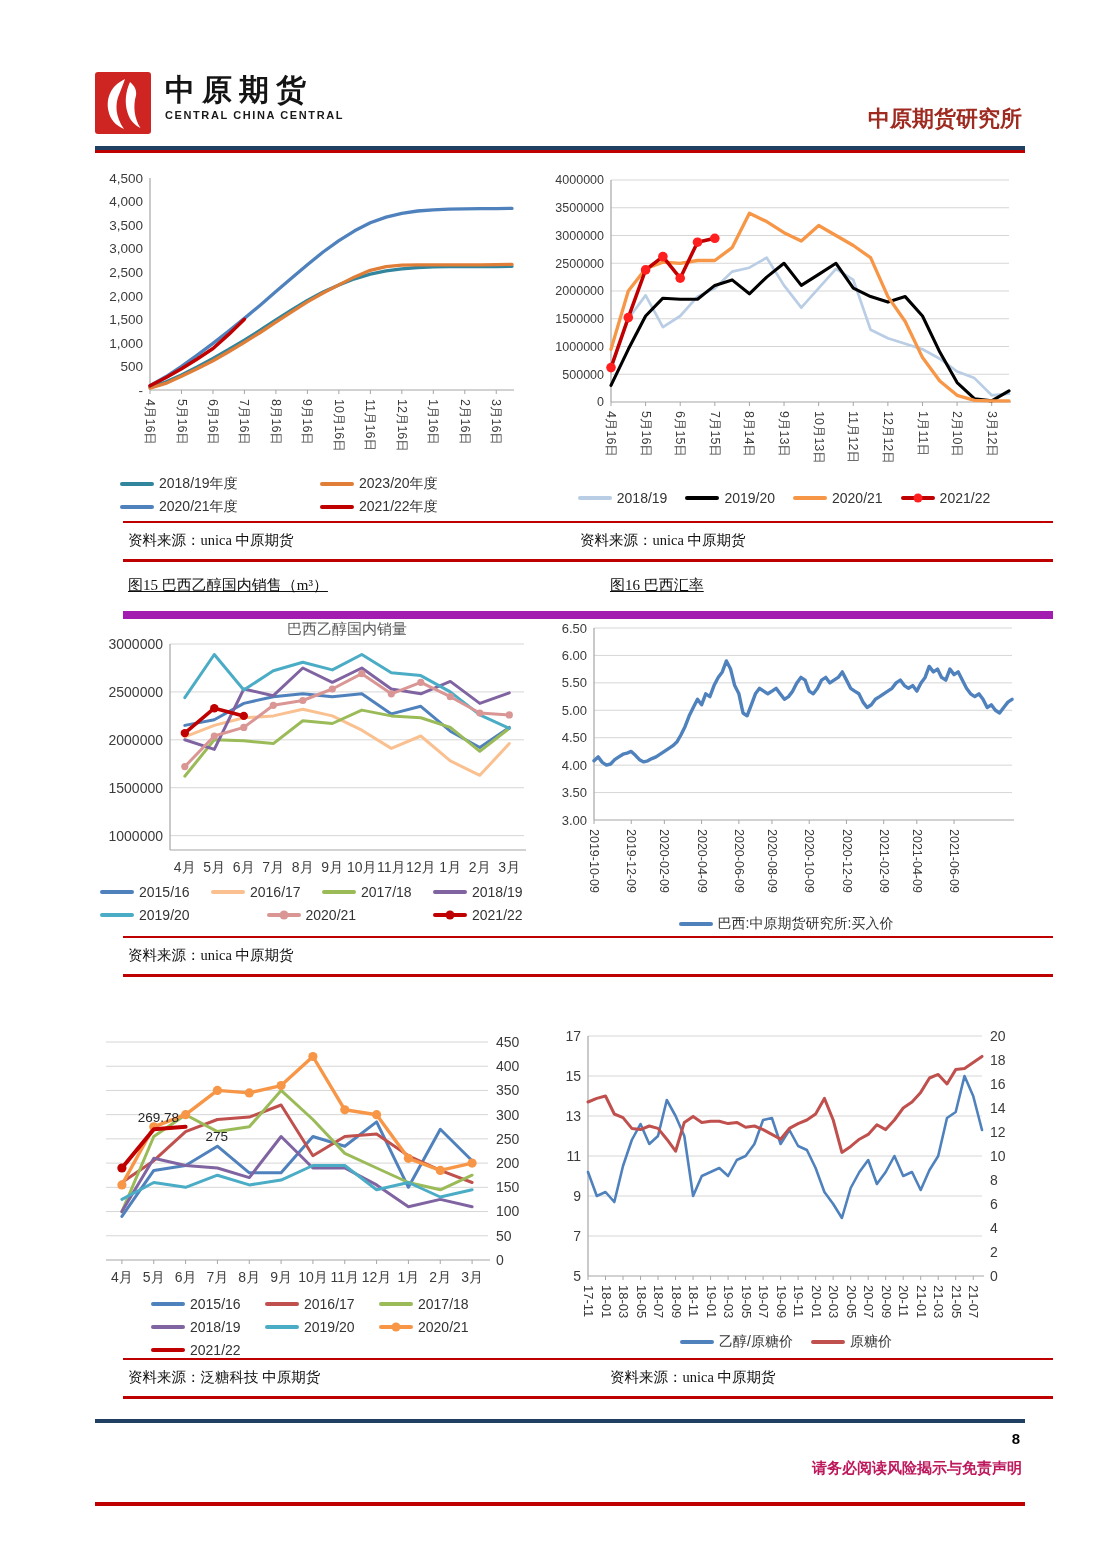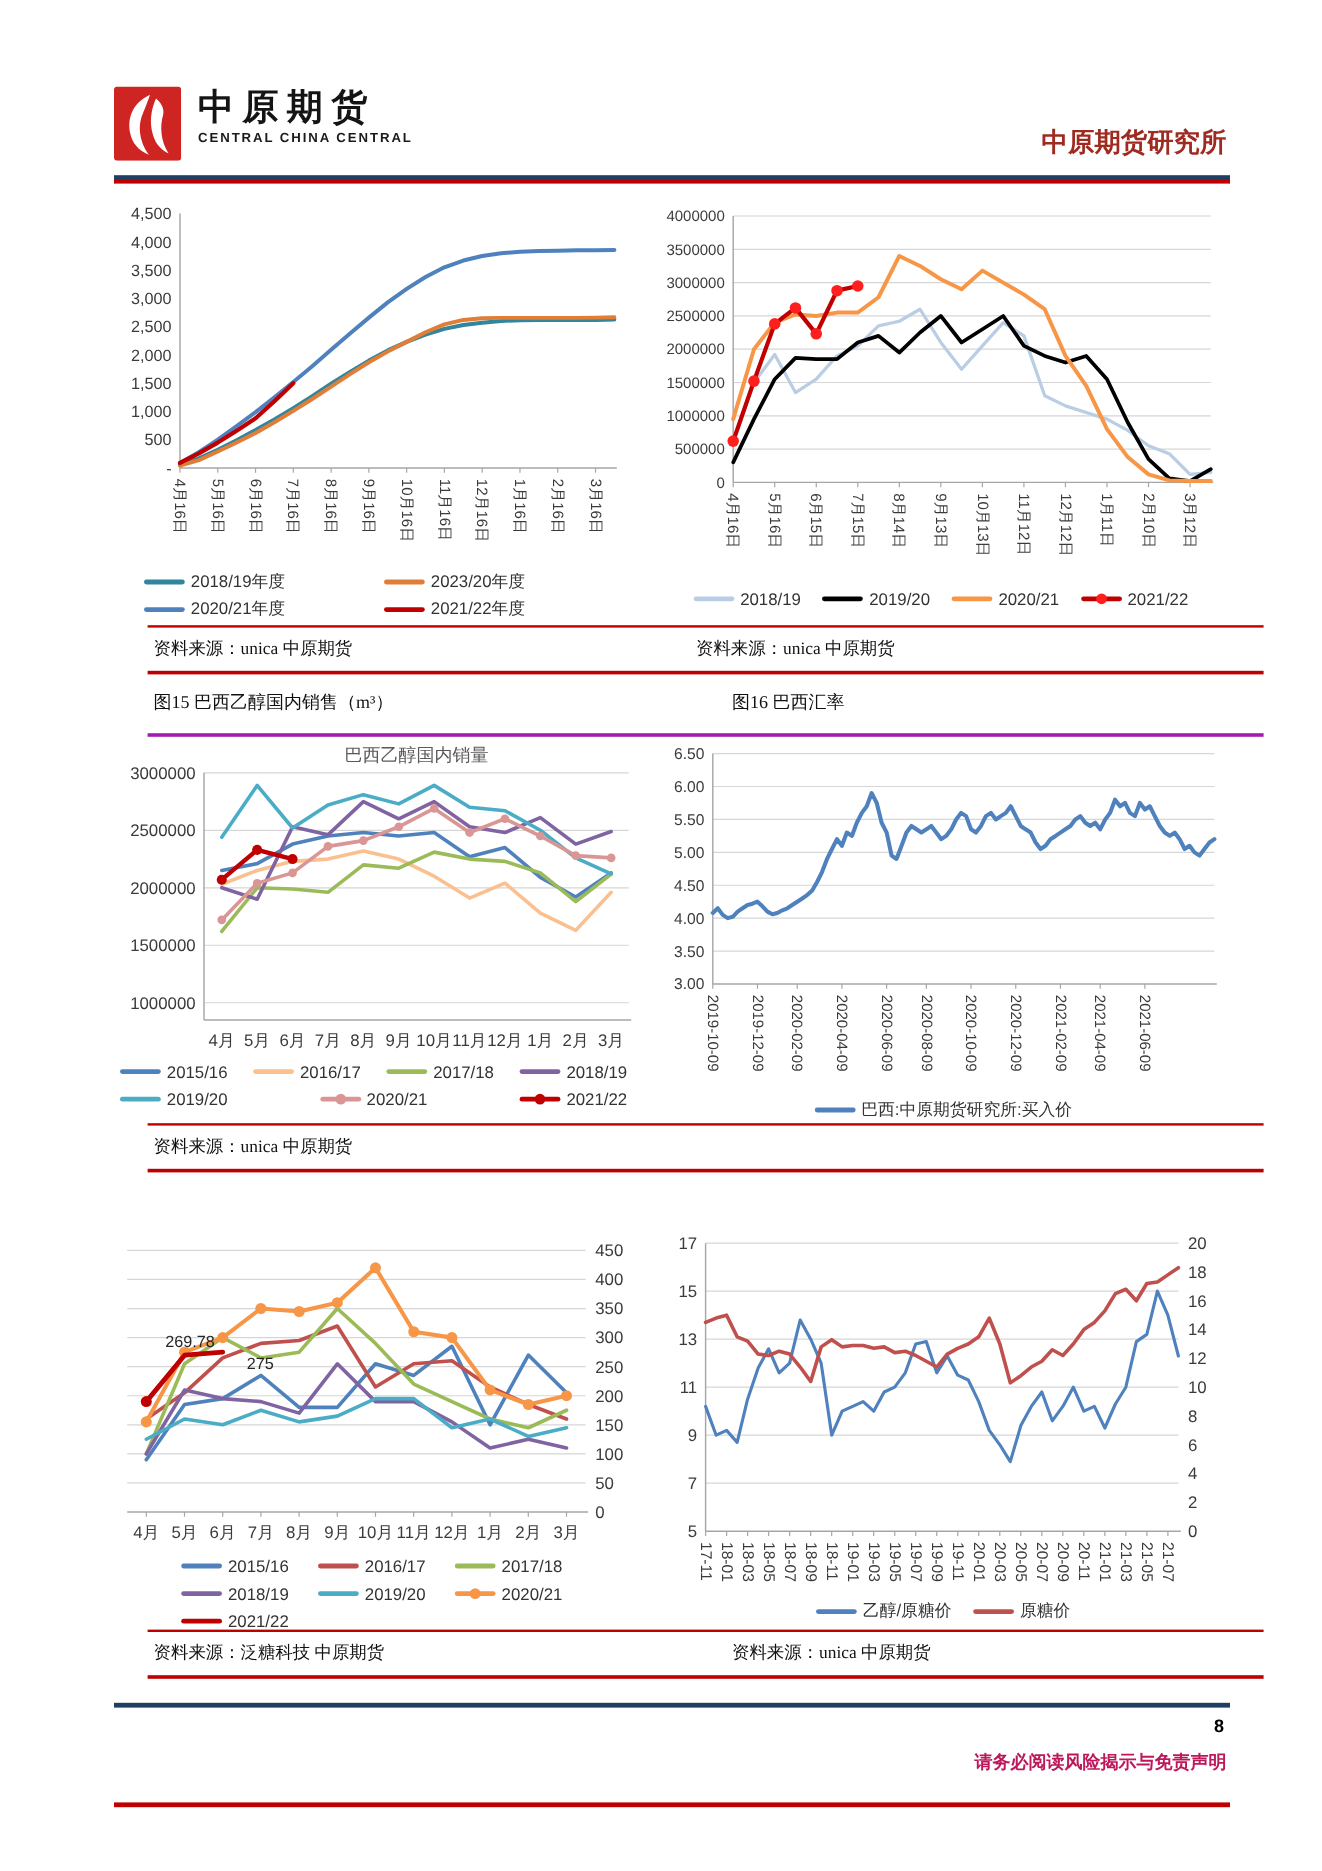--- a/index.html
+++ b/index.html
@@ -17,21 +17,21 @@
   .chart-mount{position:absolute;}
   .legend{margin:0 auto;display:flex;flex-wrap:wrap;justify-content:center;align-items:center;}
   .legend.lg-grid{justify-content:space-between;}
   .li{display:inline-flex;align-items:center;height:23px;margin:0 9px;font-size:14px;color:#333;white-space:nowrap;}
   .lg-grid .li{margin:0;}
   .sw{display:inline-block;width:34px;height:4px;border-radius:2px;position:relative;margin-right:5px;flex:0 0 34px;}
   .sw i{position:absolute;left:50%;top:50%;width:9px;height:9px;border-radius:50%;transform:translate(-50%,-50%);}
   
   .caption-block{position:absolute;left:95px;width:930px;font-family:"Liberation Serif",serif;color:#111;margin-left:28px;}
   .src-row{border-top:2px solid #BE0000;border-bottom:3px solid #BE0000;padding:8px 5px 9px;display:flex;font-size:14.5px;}
-  .title-row{padding:14px 5px 16px;border-bottom:3px solid #a21caf;display:flex;font-size:15px;}
+  .title-row{padding:14px 5px 16px;border-bottom:8px solid #a21caf;display:flex;font-size:15px;text-decoration:underline;}
   .cap-left{width:452px;flex:0 0 452px;}
   .cap-right{flex:1;}
   .ind30{padding-left:30px;} .ind35{padding-left:35px;} .ind45{padding-left:45px;}
   
   .page-num{position:absolute;right:82px;top:1430px;font-size:15px;font-weight:700;color:#000;}
   .disclaimer{position:absolute;right:80px;top:1459px;font-size:15px;font-weight:700;color:#be185d;font-family:"Liberation Sans",sans-serif;}
 </style>
 </head>
 <body>
 

